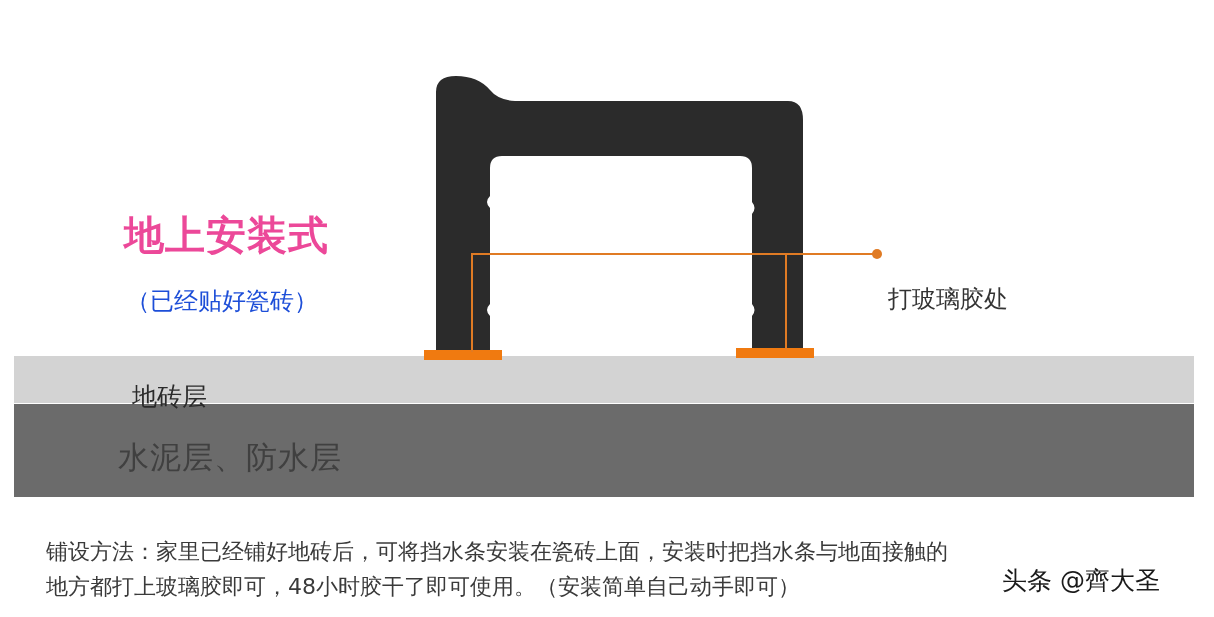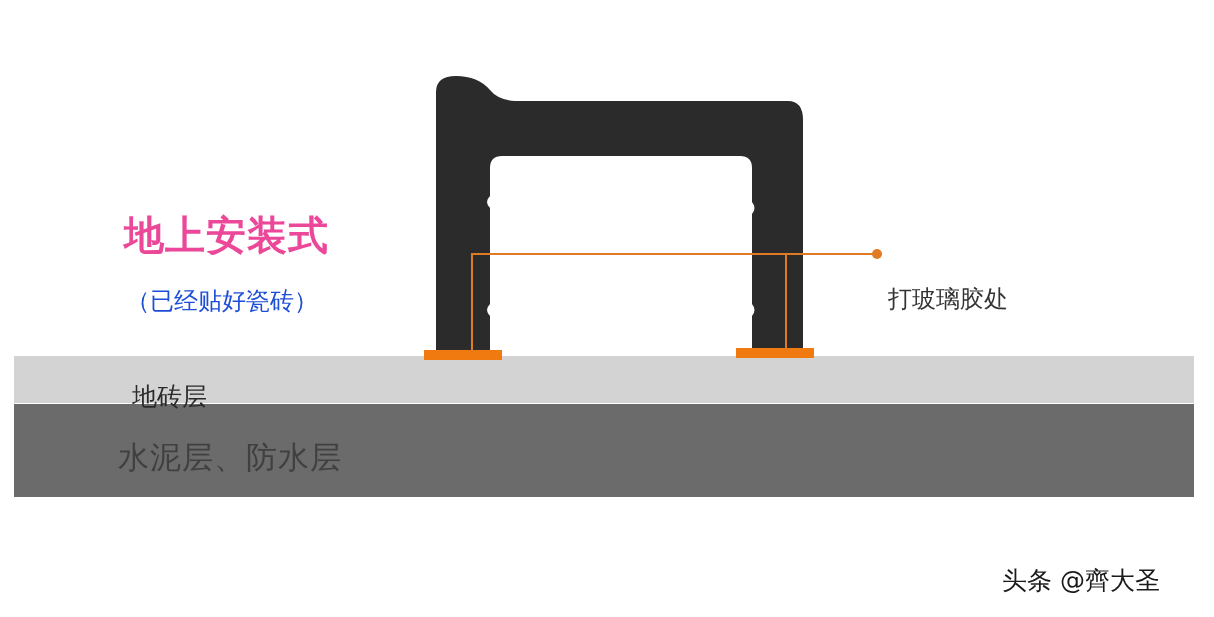--- a/index.html
+++ b/index.html
@@ -60,14 +60,16 @@
   <circle cx="877" cy="254" r="5" fill="#e07b24"></circle>
 </svg>
 
 <div class="abs title">地上安装式</div>
 <div class="abs subtitle">（已经贴好瓷砖）</div>
 <div class="abs callout">打玻璃胶处</div>
 <div class="abs tile-label">地砖层</div>
 <div class="abs cement-label">水泥层、防水层</div>
 
 <div class="abs desc">
+  <div>铺设方法：家里已经铺好地砖后，可将挡水条安装在瓷砖上面，安装时把挡水条与地面接触的</div>
+  <div>地方都打上玻璃胶即可，48小时胶干了即可使用。（安装简单自己动手即可）</div>
 </div>
 <div class="abs watermark">头条 @齊大圣</div>
 
 </body></html>

